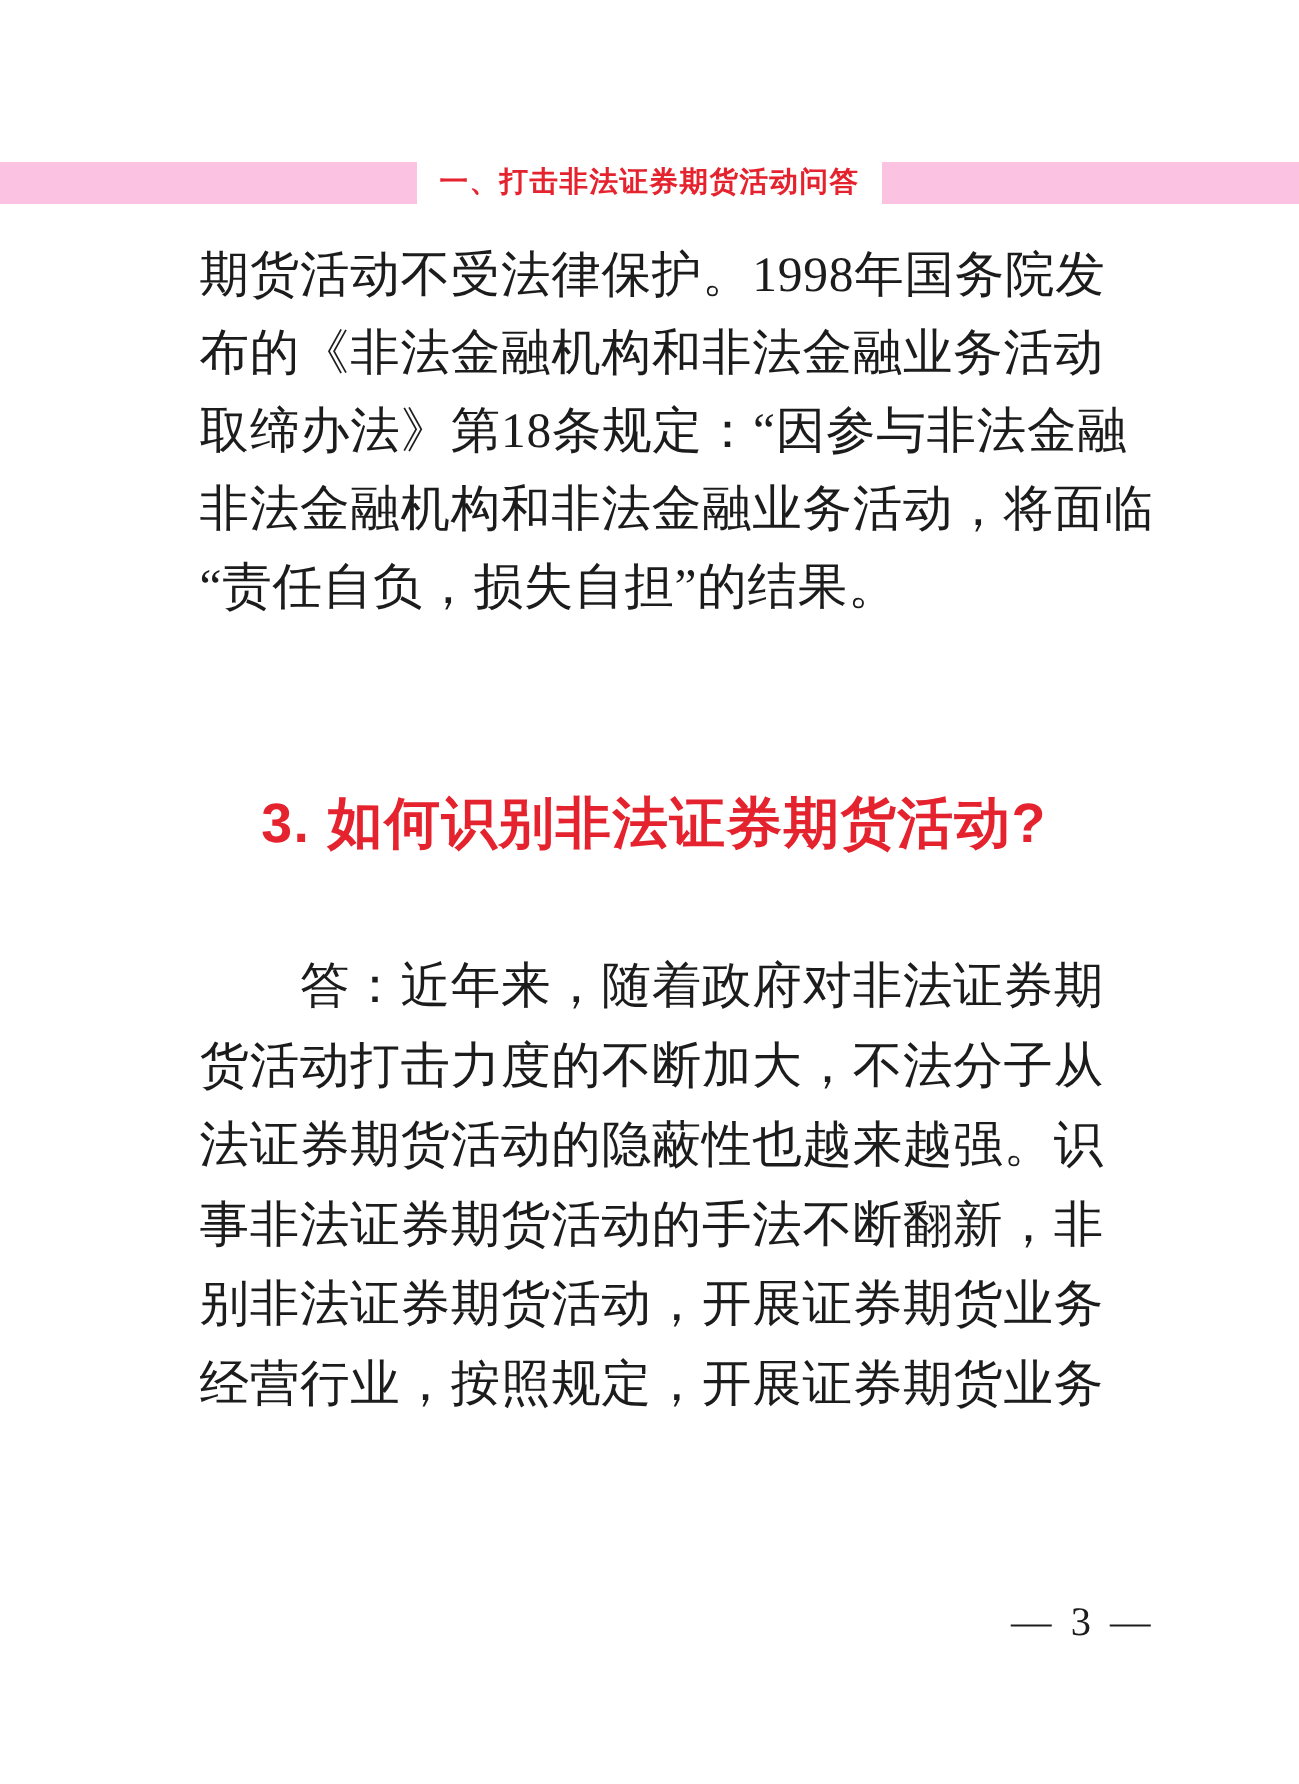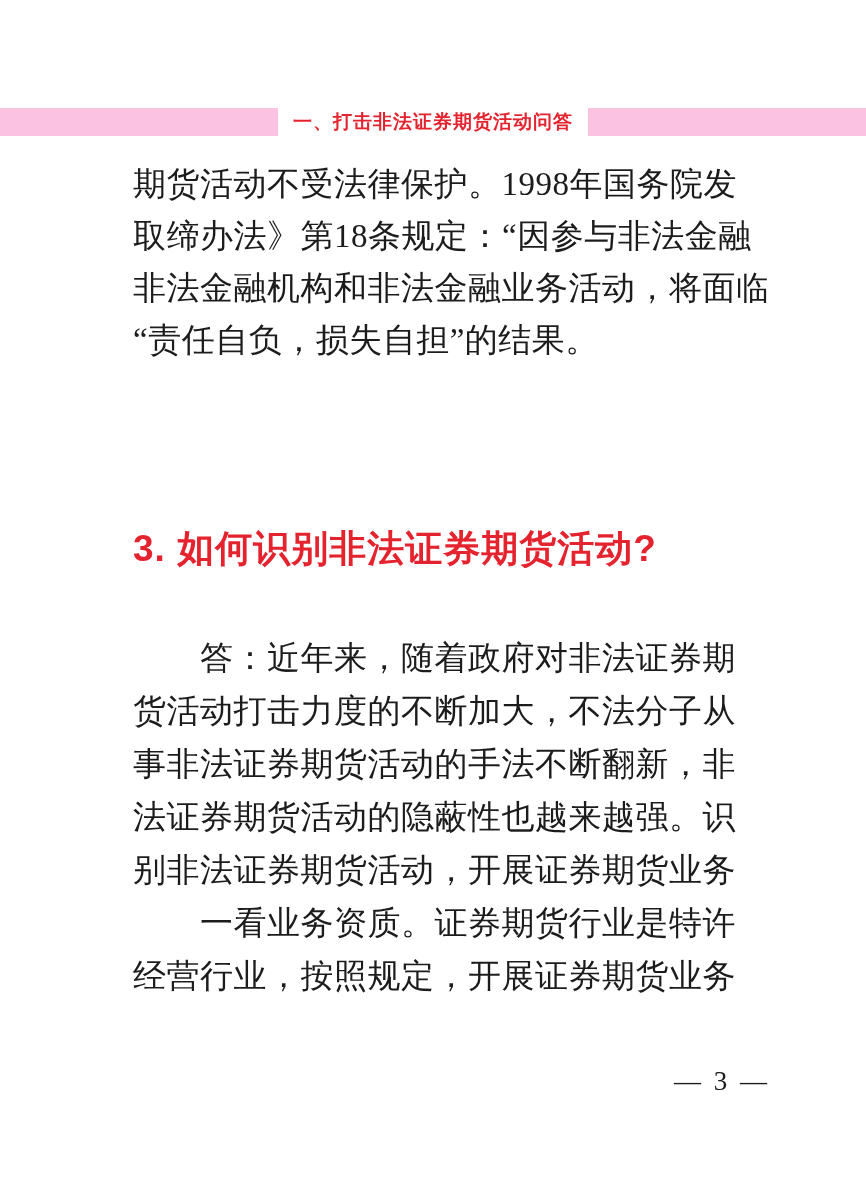--- a/index.html
+++ b/index.html
@@ -40,20 +40,21 @@
   .para {
     position: absolute; left: 133px; width: 606px;
     font-size: 33px; line-height: 52px; letter-spacing: 0.5px;
   }
   .para .line { white-space: nowrap; }
   .para-1 { top: 158px; }
   .answer { top: 632px; line-height: 53px; }
   .question-heading {
     position: absolute; top: 524px; left: 133px; width: 606px;
     margin: 0;
+    text-align: center;
     font-family: "Liberation Sans", "DejaVu Sans", sans-serif;
     font-weight: bold;
     font-size: 37px;
     line-height: 50px;
     letter-spacing: 1px;
     color: var(--accent-red, #e5232e);
   }
   .folio {
     position: absolute; top: 1066px; left: 133px; width: 637px;
     text-align: right;
@@ -68,32 +69,32 @@
 <div class="page">
 
   <div class="running-header">
     <div class="header-bar"></div>
     <div class="running-title">一、打击非法证券期货活动问答</div>
     <div class="header-bar"></div>
   </div>
 
   <div class="para para-1">
       <div class="line">期货活动不受法律保护。1998年国务院发</div>
+      <div class="line">布的《非法金融机构和非法金融业务活动</div>
       <div class="line">取缔办法》第18条规定：“因参与非法金融</div>
       <div class="line">非法金融机构和非法金融业务活动，将面临</div>
       <div class="line">“责任自负，损失自担”的结果。</div>
     </div>
 
   <h2 class="question-heading">3. 如何识别非法证券期货活动?</h2>
 
   <div class="para answer">
       <div class="line">　　答：近年来，随着政府对非法证券期</div>
       <div class="line">货活动打击力度的不断加大，不法分子从</div>
+      <div class="line">法证券期货活动的隐蔽性也越来越强。识</div>
       <div class="line">事非法证券期货活动的手法不断翻新，非</div>
-      <div class="line">法证券期货活动的隐蔽性也越来越强。识</div>
       <div class="line">别非法证券期货活动，开展证券期货业务</div>
-      <div class="line">　　一看业务资质。证券期货行业是特许</div>
       <div class="line">经营行业，按照规定，开展证券期货业务</div>
     </div>
 
   <div class="folio">— 3 —</div>
 
 </div>
 
 </body></html>

